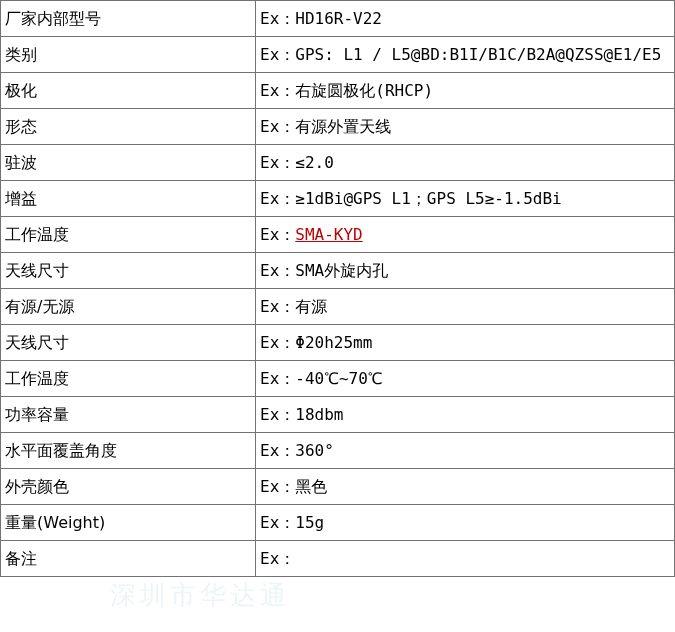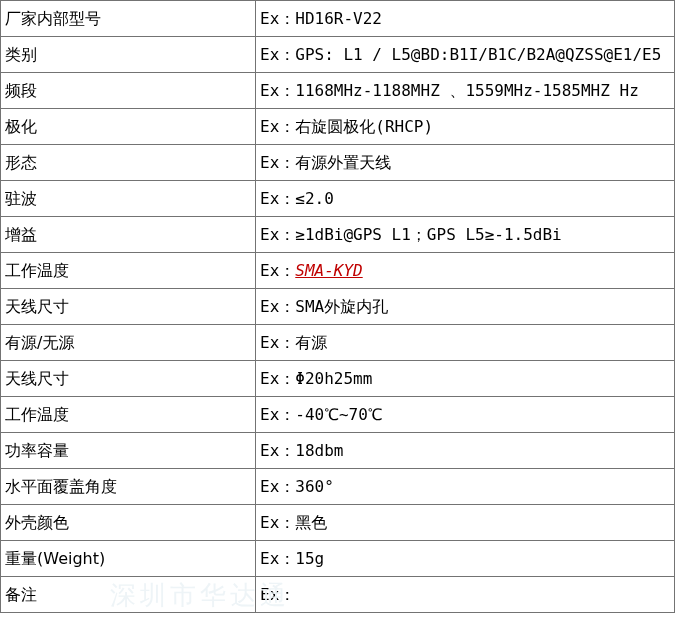--- a/index.html
+++ b/index.html
@@ -39,21 +39,20 @@
   }
   .col-value {
     font-family: "DejaVu Sans Mono", monospace;
     font-size: 12.5px;
     letter-spacing: 0px;
   }
   .val-underline-red {
     color: #c00000;
     text-decoration: underline;
     text-decoration-color: #c00000;
-    font-style: italic;
   }
   .watermark {
     position: absolute;
     left: 0;
     top: 576px;
     width: 562px;
     height: 32px;
     pointer-events: none;
     overflow: hidden;
   }
@@ -73,24 +72,20 @@
 
 <table class="spec-table">
   <tbody>
       <tr>
         <td class="col-label">厂家内部型号</td>
         <td class="col-value">Ex：HD16R-V22</td>
       </tr>
       <tr>
         <td class="col-label">类别</td>
         <td class="col-value">Ex：GPS: L1 / L5@BD:B1I/B1C/B2A@QZSS@E1/E5</td>
-      </tr>
-      <tr>
-        <td class="col-label">频段</td>
-        <td class="col-value">Ex：1168MHz-1188MHZ 、1559MHz-1585MHZ Hz</td>
       </tr>
       <tr>
         <td class="col-label">极化</td>
         <td class="col-value">Ex：右旋圆极化(RHCP)</td>
       </tr>
       <tr>
         <td class="col-label">形态</td>
         <td class="col-value">Ex：有源外置天线</td>
       </tr>
       <tr>

